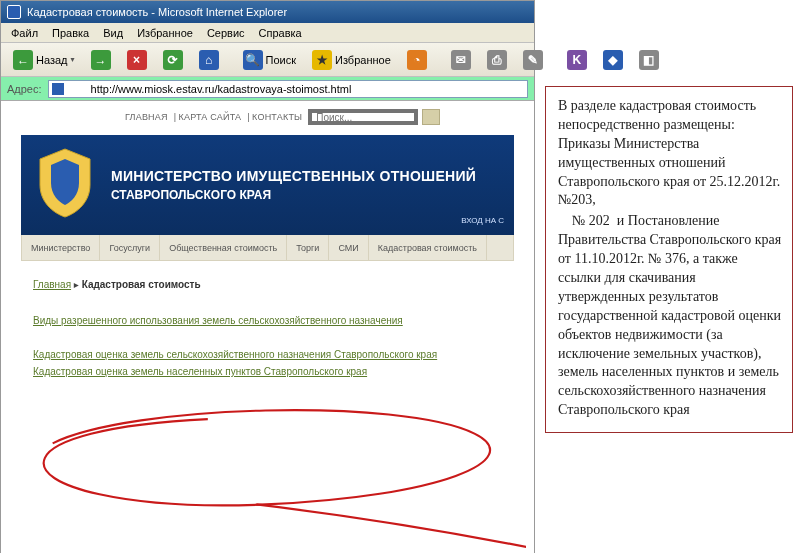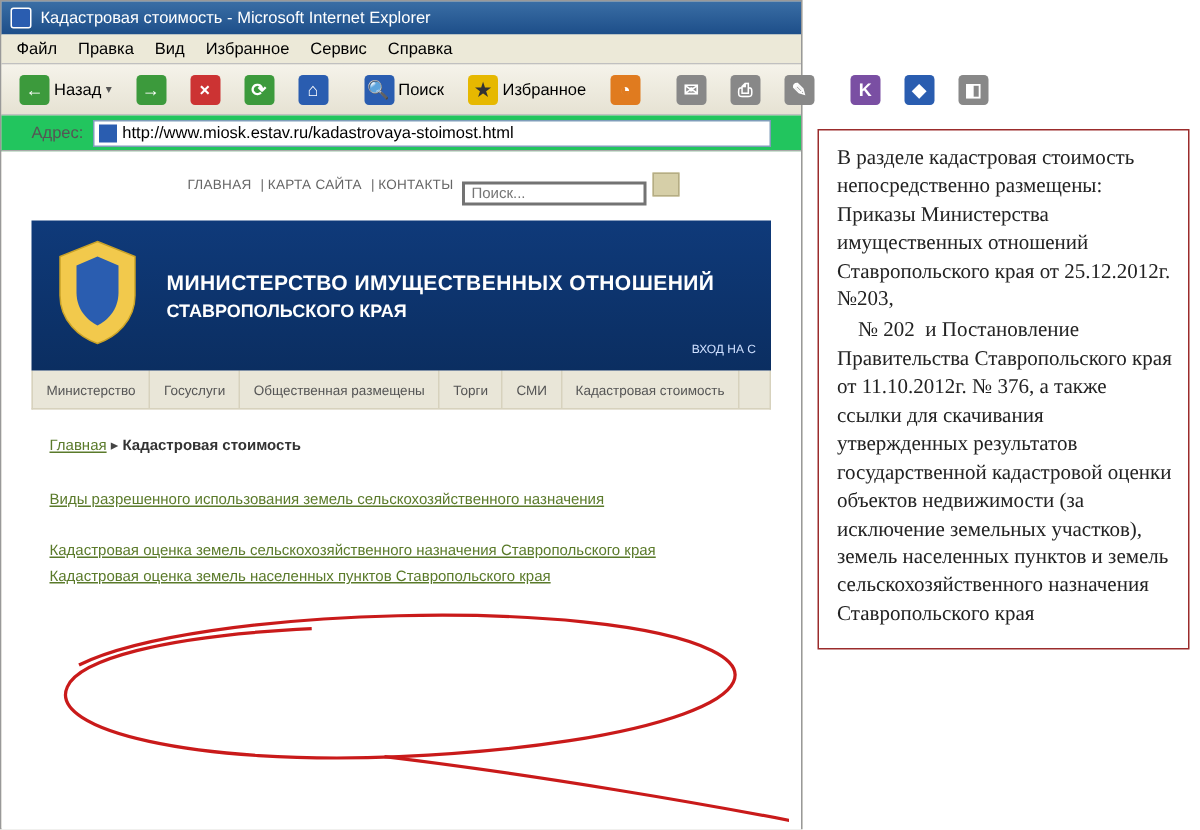--- a/index.html
+++ b/index.html
@@ -15,32 +15,32 @@
   .tb-btn{display:flex;align-items:center;gap:3px;padding:3px 5px;border:1px solid transparent;border-radius:3px;}
   .tb-ico{width:20px;height:20px;border-radius:3px;display:flex;align-items:center;justify-content:center;color:#fff;font-size:12px;font-weight:bold;}
   .grn{background:#3c9a3c;}
   .red{background:#c33;}
   .blu{background:#2a5db0;}
   .yel{background:#e6b800;color:#333;}
   .org{background:#e07b1f;}
   .gry{background:#888;}
   .vio{background:#7a4fa3;}
   .sep{width:1px;height:24px;background:#bbb;margin:0 2px;}
-  .addrbar{height:24px;background:#22c55e;display:flex;align-items:center;gap:6px;padding:0 20px;border-bottom:1px solid #aaa;}
+  .addrbar{height:24px;background:#86efac;display:flex;align-items:center;gap:6px;padding:0 6px;border-bottom:1px solid #aaa;}
   .addr-label{color:#555;}
   .addr-field{flex:1;display:flex;align-items:center;background:#fff;border:1px solid #7f9db9;height:18px;padding:0 3px;gap:4px;}
   .addr-field .favicon{width:12px;height:12px;background:#2a5db0;}
-  .addr-field input{flex:1;border:0;outline:0;font-size:11px;}
+  .addr-field input{flex:1;border:0;outline:0;font-size:11px;margin-left:23px;}
   
   .viewport{background:#fff;height:453px;overflow:hidden;position:relative;}
   .page{width:505px;margin:0 auto;}
   .topnav{display:flex;align-items:center;justify-content:flex-start;padding:8px 6px 6px 110px;font-size:9px;color:#666;}
   .topnav .links span{margin-right:6px;letter-spacing:.2px;}
   .search{display:flex;align-items:center;gap:4px;}
-  .search input{width:123px;height:16px;border:2px solid #737373;font-size:10px;padding:0 4px;color:#999;margin-top:12px;}
+  .search input{width:110px;height:16px;border:4px solid #737373;font-size:10px;padding:0 4px;color:#999;}
   .search .go{width:18px;height:16px;background:#d6cfa8;border:1px solid #b5ad84;}
   .hero{margin:4px 6px 0 6px;height:100px;background:linear-gradient(#0f3a7a,#0b2e61);position:relative;color:#fff;display:flex;align-items:center;padding-left:90px;}
   .crest{position:absolute;left:14px;top:12px;width:60px;height:72px;}
   .crest svg{width:100%;height:100%;}
   .hero h1{font-size:14px;font-weight:bold;letter-spacing:.3px;}
   .hero h2{font-size:12px;font-weight:bold;margin-top:4px;}
   .hero .login{position:absolute;right:10px;bottom:10px;font-size:8px;color:#cfe0ff;}
   .tabs{margin:0 6px;height:26px;background:#e9e6d8;border:1px solid #d7d2bd;border-top:0;display:flex;align-items:center;font-size:9px;color:#555;}
   .tabs span{padding:0 9px;height:100%;display:flex;align-items:center;border-right:1px solid #d7d2bd;}
   .breadcrumb{margin:18px 6px 10px 18px;font-size:10px;color:#444;}
@@ -158,21 +158,21 @@
           </div>
           <div>
             <h1>МИНИСТЕРСТВО ИМУЩЕСТВЕННЫХ ОТНОШЕНИЙ</h1>
             <h2>СТАВРОПОЛЬСКОГО КРАЯ</h2>
           </div>
           <div class="login">ВХОД НА С</div>
         </div>
         <div class="tabs">
           <span>Министерство</span>
           <span>Госуслуги</span>
-          <span>Общественная размещены</span>
+          <span>Общественная стоимость</span>
           <span>Торги</span>
           <span>СМИ</span>
           <span>Кадастровая стоимость</span>
         </div>
         <div class="breadcrumb">
           <span class="home">Главная</span>
           <span> ▸ </span>
           <span class="cur">Кадастровая стоимость</span>
         </div>
         <div class="links-block">

